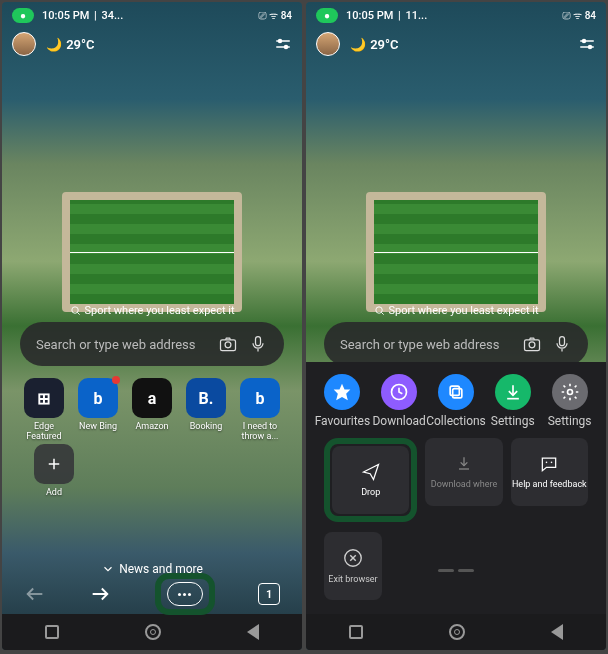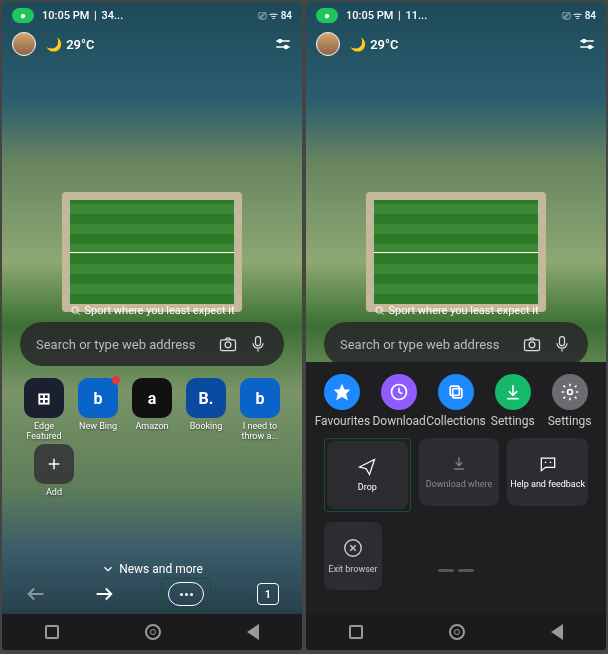--- a/index.html
+++ b/index.html
@@ -21,21 +21,21 @@
   .searchbar .ph{flex:1;color:#bbb;font-size:13px}
   .searchbar svg{stroke:#ddd}
   .tiles{position:absolute;top:376px;left:18px;right:18px;display:flex;justify-content:space-between;z-index:5}
   .tile{display:flex;flex-direction:column;align-items:center;gap:4px;width:48px}
   .tile-ic{width:40px;height:40px;border-radius:10px;display:flex;align-items:center;justify-content:center;color:#fff;font-size:16px;font-weight:700;position:relative}
   .tile-lbl{color:#fff;font-size:9px;text-align:center;line-height:1.1;text-shadow:0 1px 2px rgba(0,0,0,.6)}
   .addrow{position:absolute;top:442px;left:28px;z-index:5}
   .newsmore{position:absolute;bottom:74px;left:0;right:0;display:flex;align-items:center;justify-content:center;gap:4px;color:#fff;font-size:12px;z-index:5}
   .toolbar{position:absolute;bottom:36px;left:0;right:0;height:40px;display:flex;align-items:center;justify-content:space-around;z-index:5}
   .toolbar svg,.toolbar .ico{color:#fff}
-  .redbox{border:1px solid #14532d;border-radius:3px}
+  .redbox{border:6px solid #14532d;border-radius:14px}
   .overflow-btn{width:36px;height:24px;border:1.5px solid #fff;border-radius:12px;display:flex;align-items:center;justify-content:center;gap:2px}
   .overflow-btn span{width:3px;height:3px;background:#fff;border-radius:50%}
   .tabcount{width:22px;height:22px;border:1.5px solid #fff;border-radius:4px;display:flex;align-items:center;justify-content:center;color:#fff;font-size:11px;font-weight:600}
   .navbar{position:absolute;bottom:0;left:0;right:0;height:36px;background:#1b1b1d;display:flex;align-items:center;justify-content:space-around}
   .nav-sq{width:14px;height:14px;border:2px solid #999;border-radius:2px}
   .nav-cir{width:16px;height:16px;border:2px solid #999;border-radius:50%;position:relative}
   .nav-cir::after{content:"";position:absolute;inset:3px;border:1px solid #999;border-radius:50%}
   .nav-tri{width:0;height:0;border-top:8px solid transparent;border-bottom:8px solid transparent;border-right:12px solid #999}
   
   .panel{position:absolute;top:360px;left:0;right:0;bottom:36px;background:#1f1f22;z-index:6;padding:12px 8px 8px}

